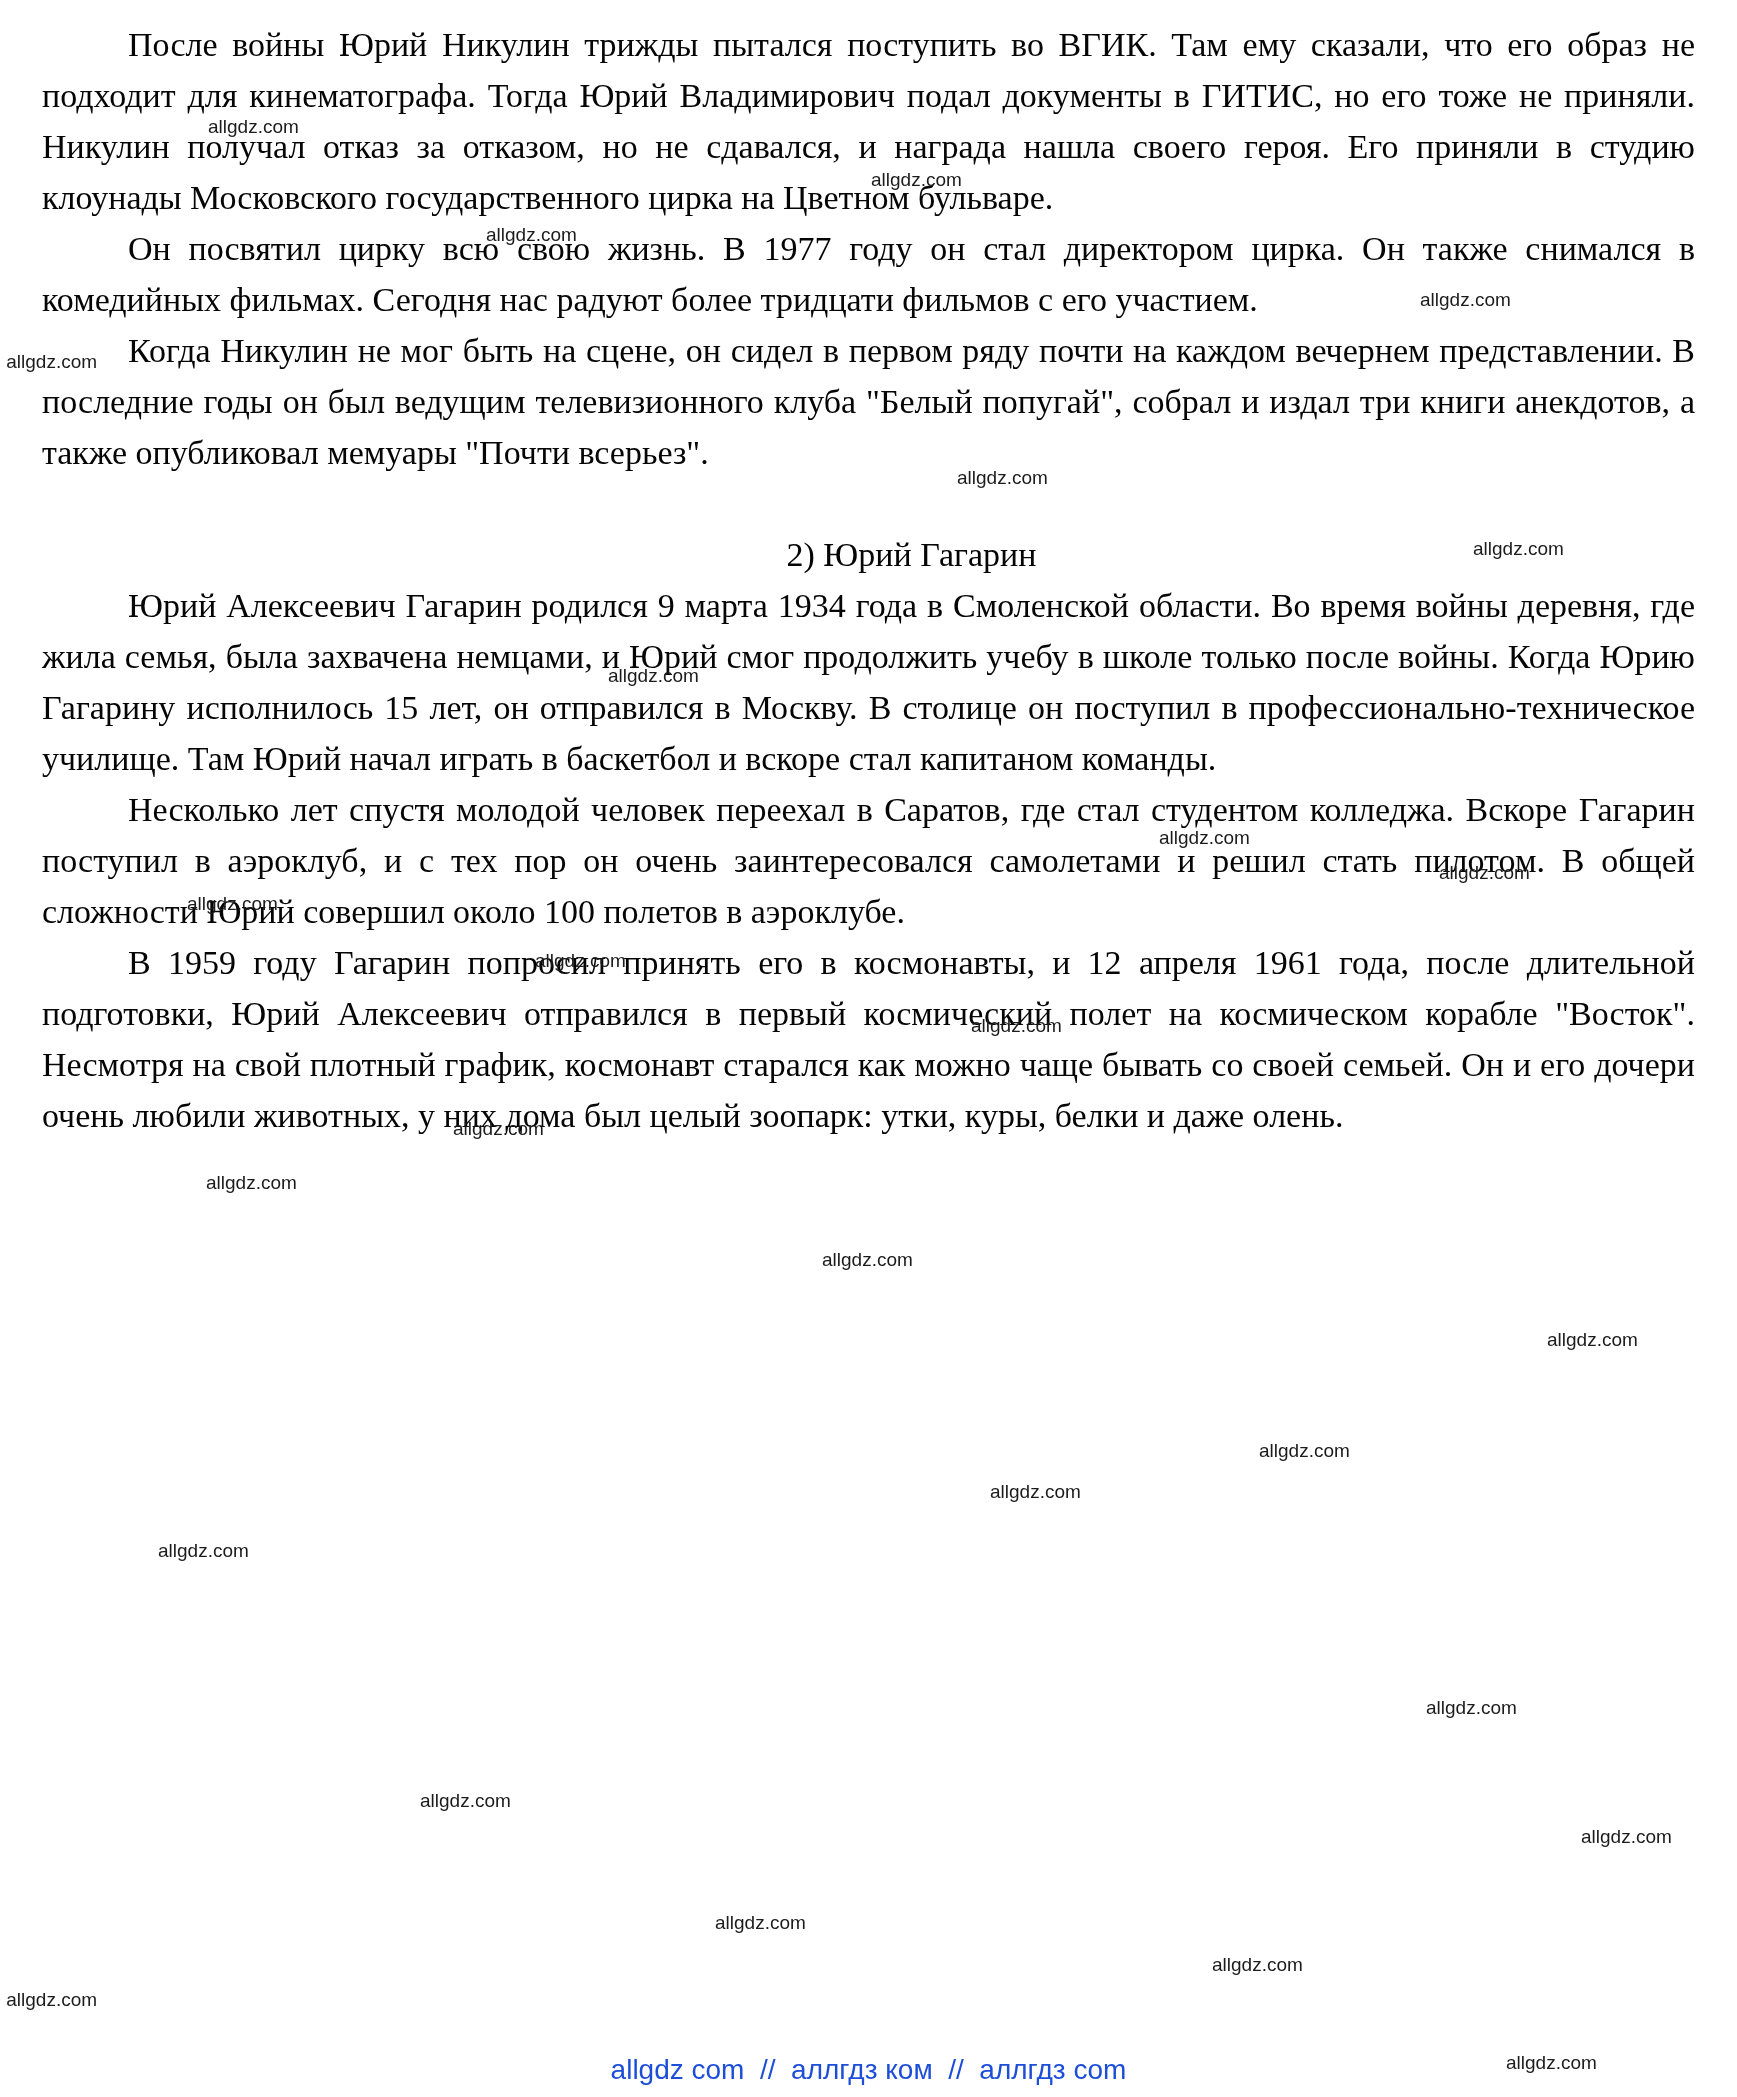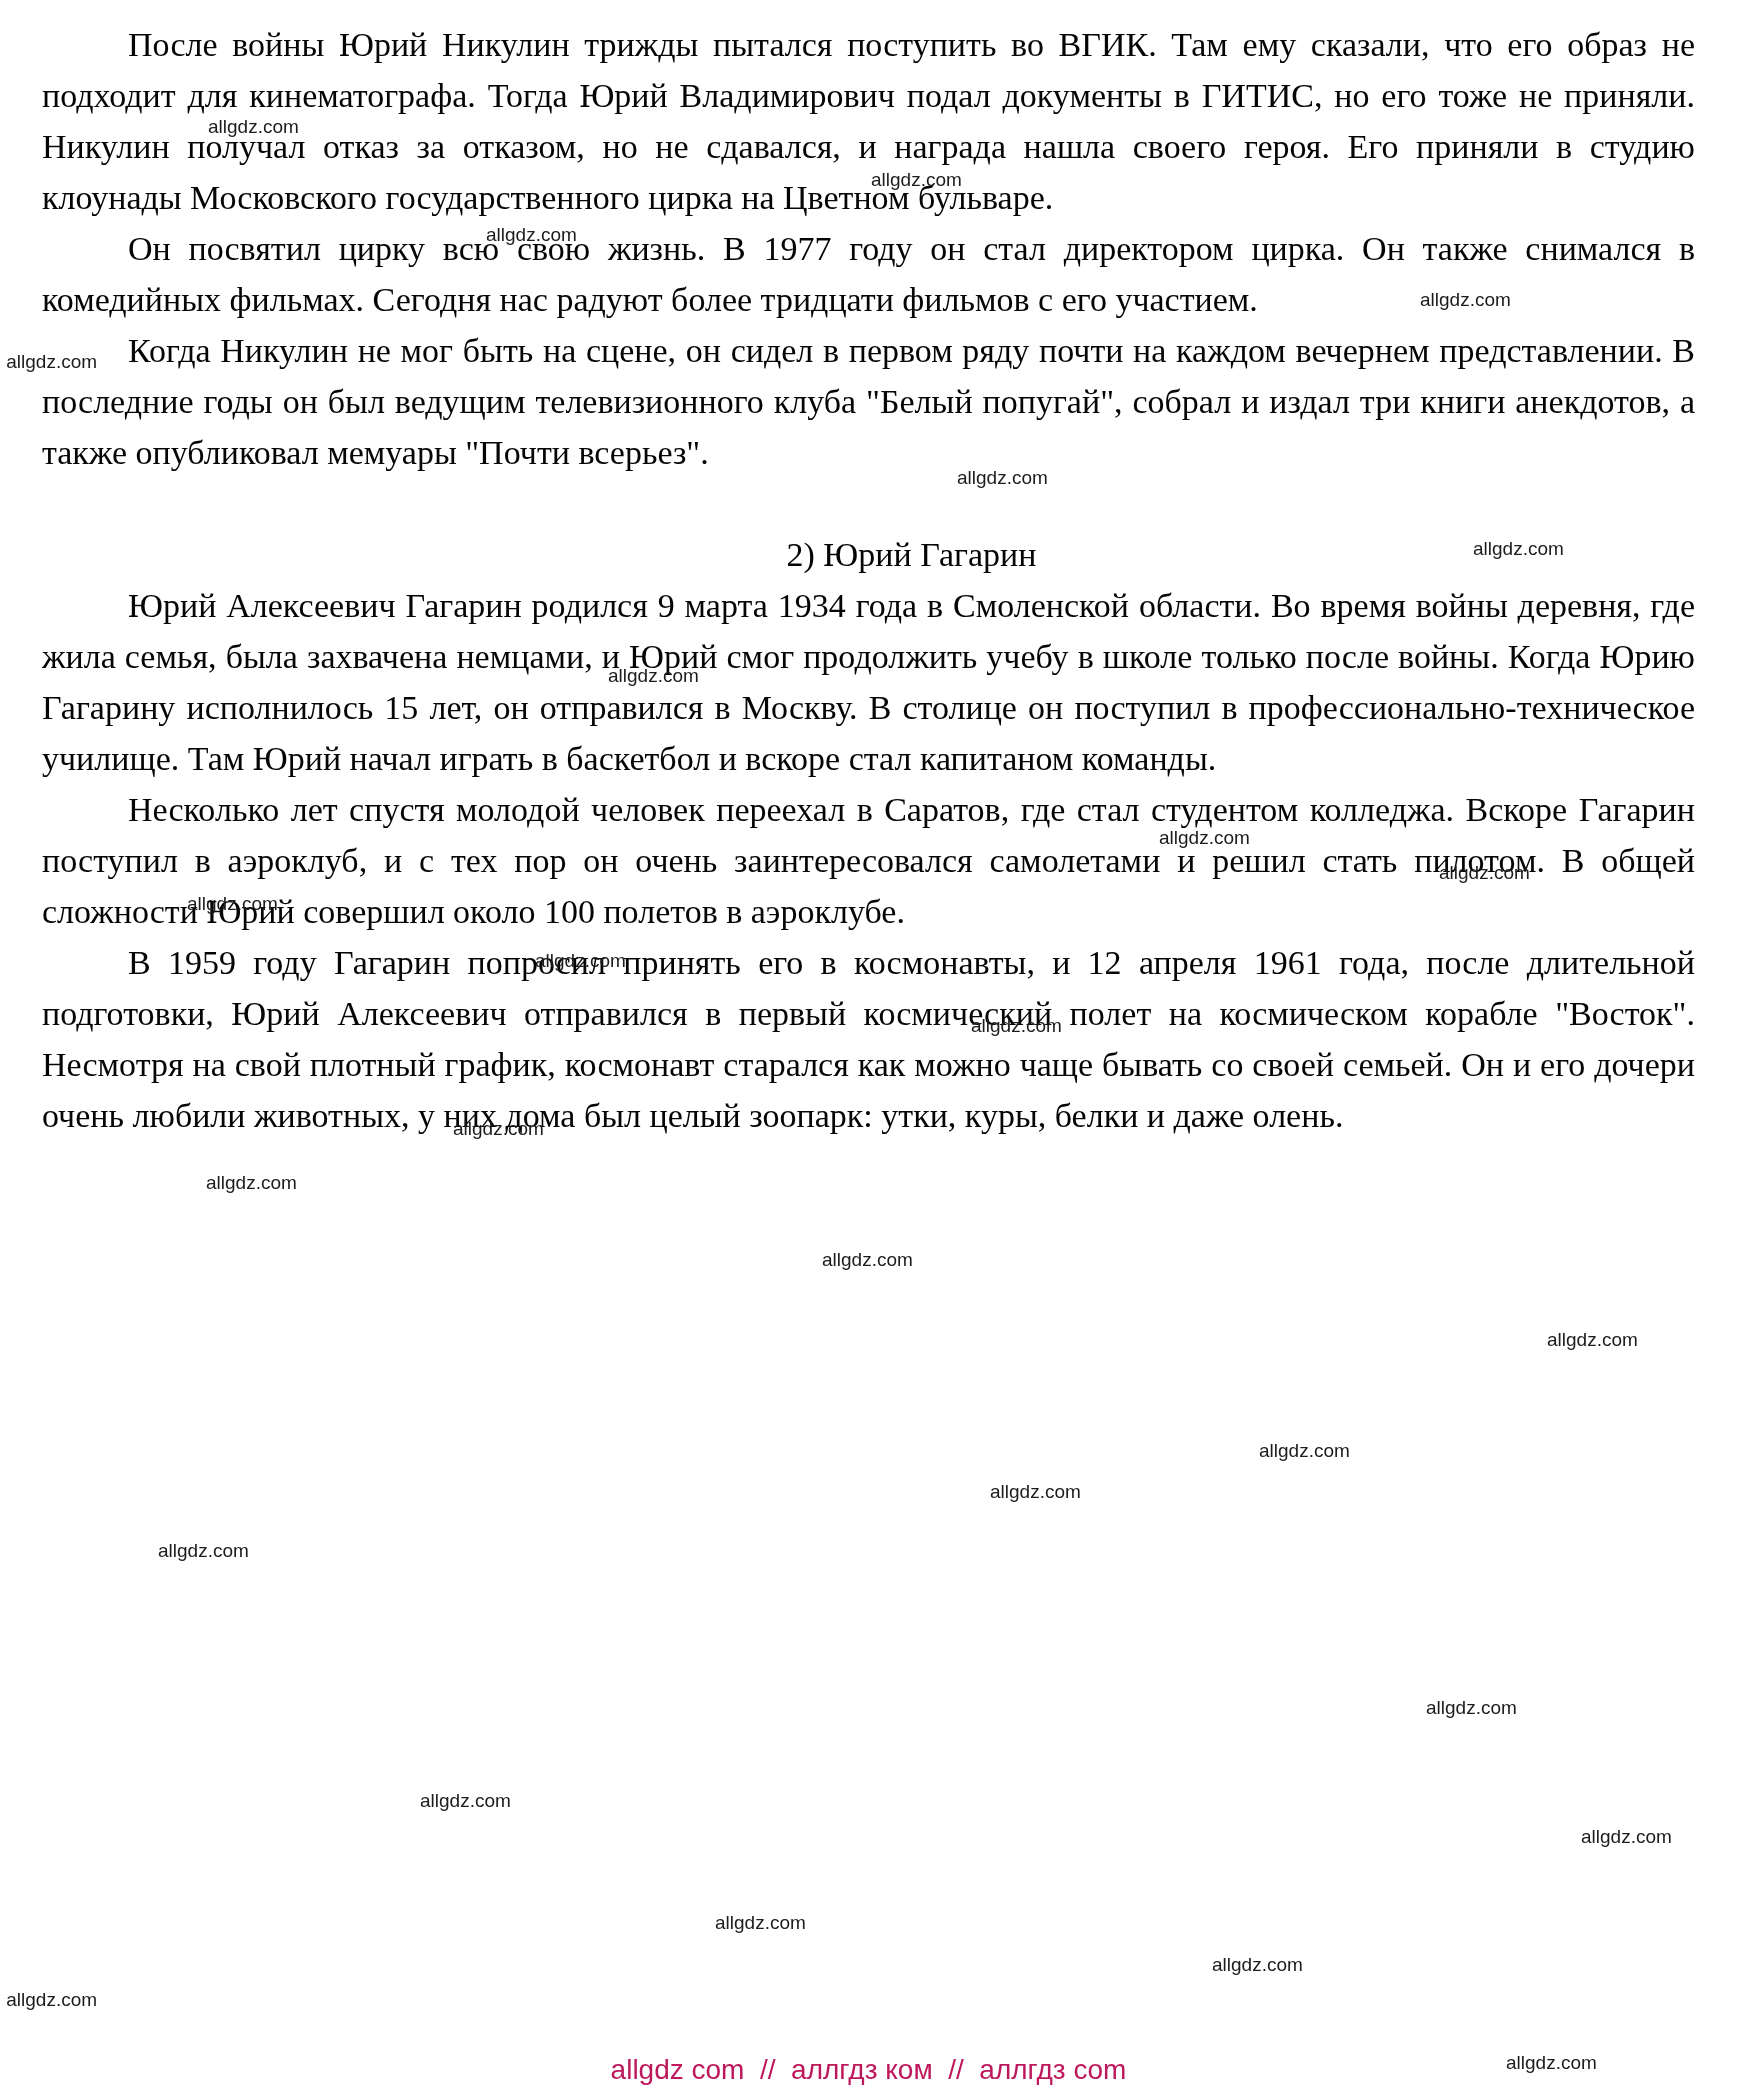--- a/index.html
+++ b/index.html
@@ -99,16 +99,16 @@
       <span class="watermark" style="color: rgb(28, 28, 28); left: 158px; top: 1512px;">allgdz.com</span>
       <span class="watermark" style="color: rgb(28, 28, 28); left: 1426px; top: 1669px;">allgdz.com</span>
       <span class="watermark" style="color: rgb(28, 28, 28); left: 420px; top: 1762px;">allgdz.com</span>
       <span class="watermark" style="color: rgb(28, 28, 28); left: 1581px; top: 1798px;">allgdz.com</span>
       <span class="watermark" style="color: rgb(28, 28, 28); left: 715px; top: 1884px;">allgdz.com</span>
       <span class="watermark" style="color: rgb(28, 28, 28); left: 1212px; top: 1926px;">allgdz.com</span>
       <span class="watermark" style="color: rgb(28, 28, 28); left: 6.3px; top: 1961px;">allgdz.com</span>
       <span class="watermark" style="color: rgb(28, 28, 28); left: 1506px; top: 2024px;">allgdz.com</span>
     </div>
 
-  <div class="bottom-banner" style="color: #be185d;">allgdz com  //  аллгдз ком  //  аллгдз com</div>
+  <div class="bottom-banner" style="color: #1d4ed8;">allgdz com  //  аллгдз ком  //  аллгдз com</div>
 
 </div>
 
 
 </body></html>

